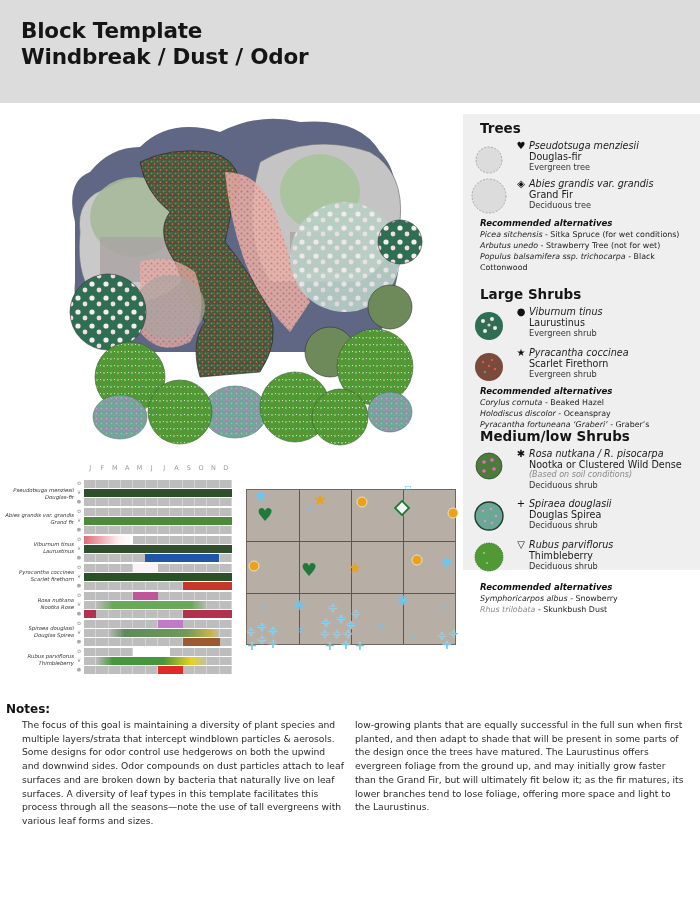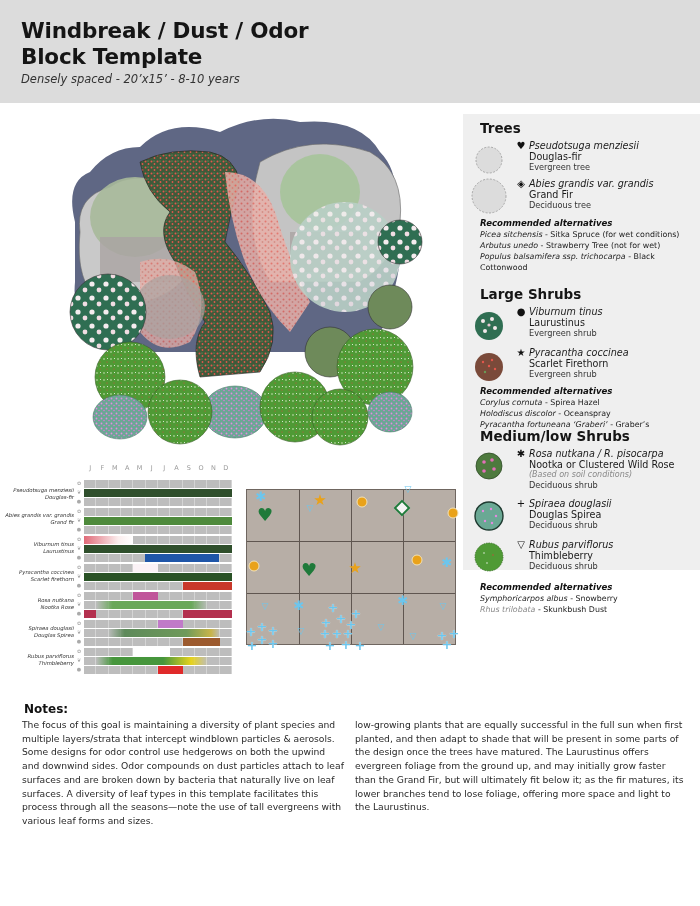--- a/index.html
+++ b/index.html
@@ -47,33 +47,32 @@
   .gs { position: absolute; transform: translate(-50%, -50%); line-height: 1; text-align: center; }
   .sym-plus { color: #6cc6ee; font-size: 13px; font-weight: bold; text-shadow: 0 0 1px #fff; }
   .sym-tri { color: #6cc6ee; font-size: 9px; }
   .sym-ast { color: #6cc6ee; font-size: 13px; font-weight: bold; }
   .sym-dot { width: 11px; height: 11px; border-radius: 50%; background: #e9a21a; border: 1px solid #f2e2b8; }
   .sym-star { color: #e9a21a; font-size: 15px; }
   .sym-heart { color: #1f7a3a; font-size: 18px; }
   .sym-dia { width: 12px; height: 12px; border: 2px solid #1f7a3a; transform: translate(-50%,-50%) rotate(45deg); background: #f4f4f4; }
 
   
-  .notes-h { position: absolute; left: 24px; top: 702px; font-size: 12px; font-weight: bold; color: #111; }
+  .notes-h { position: absolute; left: 6px; top: 702px; font-size: 12px; font-weight: bold; color: #111; }
   .notes-col { position: absolute; font-size: 9.2px; line-height: 13.7px; color: #2a2a2a; }
   .notes-col p { margin-bottom: 13.7px; }
 </style>
 </head>
 <body>
 
 <div class="header">
   <div class="title">
+    <div>Block Template</div>
     <div>Windbreak / Dust / Odor</div>
-    <div>Block Template</div>
-  </div>
-  <div class="subtitle">Densely spaced - 20’x15’ - 8-10 years</div>
+  </div>
 </div>
 
 <svg class="plan" viewBox="0 0 380 335">
   <defs>
     <pattern id="redspeck" width="6" height="6" patternUnits="userSpaceOnUse">
       <rect width="6" height="6" fill="#3e5a3a"></rect>
       <circle cx="1.5" cy="1.5" r="1" fill="#e2574c"></circle>
         <circle cx="4.5" cy="4" r="0.9" fill="#e2574c"></circle>
         <circle cx="4" cy="1" r="0.5" fill="#7fbf70"></circle>
     </pattern>
@@ -193,38 +192,38 @@
         <circle cx="20" cy="17" r="1.2" fill="#e2574c"></circle>
       </svg>
     <span class="lg-sym">★</span>
     <span class="lg-sci">Pyracantha coccinea</span>
     <span class="lg-common">Scarlet Firethorn</span>
     <span class="lg-type" style="top:22px">Evergreen shrub</span>
   </div>
 
   <div class="alt" style="top:272px">
     <div class="alt-h">Recommended alternatives</div>
-    <div><i>Corylus cornuta</i><span> - Spirea Hazel</span></div>
+    <div><i>Corylus cornuta</i><span> - Beaked Hazel</span></div>
     <div><i>Holodiscus discolor</i><span> - Oceanspray</span></div>
     <div><i>Pyracantha fortuneana ‘Graberi’</i><span> - Graber’s</span></div>
   </div>
 
   <div class="lg-h" style="top:314px">Medium/low Shrubs</div>
 
   <div class="lg-entry" style="top:334px">
     <svg class="lg-swatch" width="40" height="36">
         <circle cx="20" cy="16" r="13" fill="#4e7a3e" stroke="#2d4a24" stroke-width="0.8"></circle>
         <circle cx="15" cy="12" r="1.8" fill="#e46fb8"></circle>
         <circle cx="23" cy="10" r="1.8" fill="#e46fb8"></circle>
         <circle cx="25" cy="19" r="1.8" fill="#e46fb8"></circle>
         <circle cx="15" cy="21" r="1.8" fill="#e46fb8"></circle>
       </svg>
     <span class="lg-sym">✱</span>
     <span class="lg-sci">Rosa nutkana / R. pisocarpa</span>
-    <span class="lg-common">Nootka or Clustered Wild Rose</span>
+    <span class="lg-common">Nootka or Clustered Wild Dense</span>
     <span class="lg-note">(Based on soil conditions)</span>
     <span class="lg-type" style="top:32px">Deciduous shrub</span>
   </div>
 
   <div class="lg-entry" style="top:384px">
     <svg class="lg-swatch" width="40" height="36">
         <circle cx="20" cy="16" r="14" fill="#6aa894" stroke="#1e3a30" stroke-width="1.4"></circle>
         <circle cx="14" cy="11" r="1.2" fill="#e38be0"></circle>
         <circle cx="22" cy="9" r="1.2" fill="#e38be0"></circle>
         <circle cx="27" cy="16" r="1.2" fill="#e38be0"></circle>

